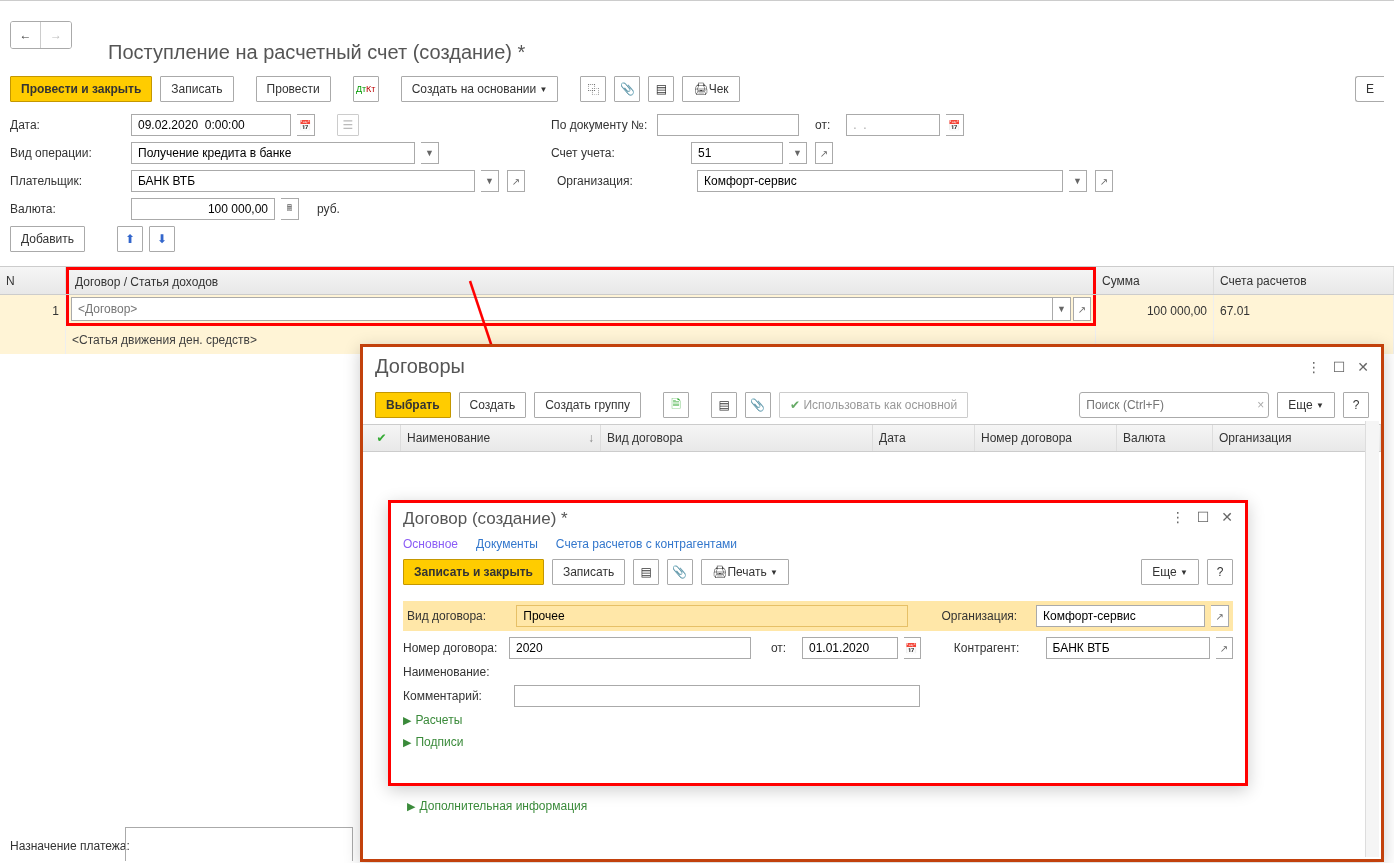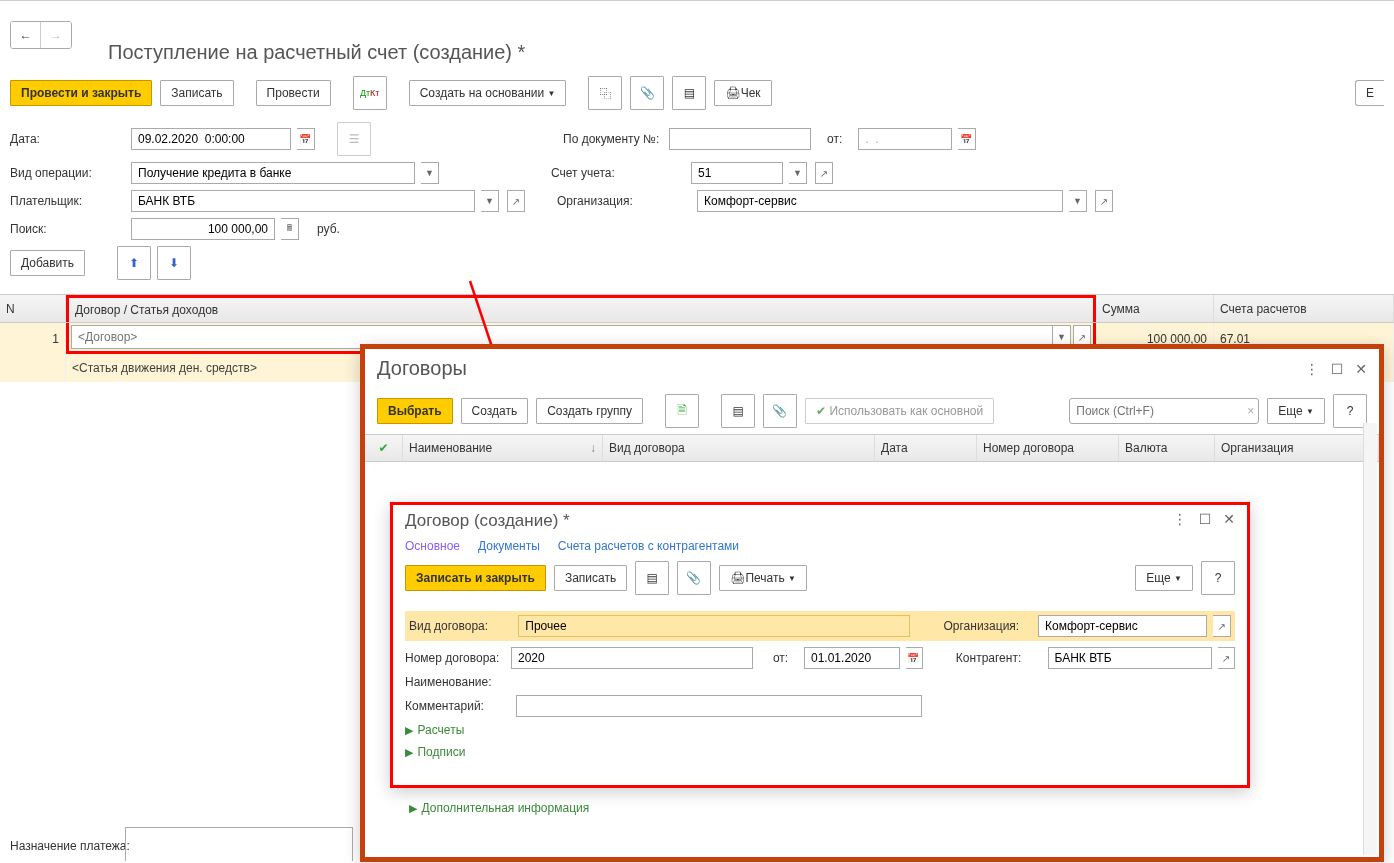--- a/index.html
+++ b/index.html
@@ -1,20 +1,20 @@
 <!DOCTYPE html>
 <html><head>
 <meta charset="utf-8">
 <style>
   * { box-sizing: border-box; }
   body { margin:0; font-family:Arial,sans-serif; font-size:12px; color:#333; background:#fff; }
   .app { width:1394px; height:863px; position:relative; overflow:hidden; border-top:1px solid #ccc;}
   .btn { display:inline-flex; align-items:center; justify-content:center; height:26px; padding:0 10px; background:#fff; border:1px solid #aaa; border-radius:1px; cursor:pointer; font-size:12px; color:#333;}
   .btn-y { background:#fc0; border-color:#c49700; font-weight:bold;}
-  .btn-ic { width:26px; padding:16px;}
+  .btn-ic { width:26px; padding:4px;}
   .nav-row { display:flex; align-items:center; padding:4px 10px; gap:8px;}
   .nav-btns { display:flex; border:1px solid #aaa; border-radius:3px; overflow:hidden;}
   .nav-btns .btn{ border:none; border-radius:0; width:30px;}
   .nav-btns .btn:first-child{border-right:1px solid #ccc;}
   .title { font-size:20px; color:#555;margin-top:36px;}
   .toolbar { display:flex; align-items:center; padding:8px 10px; gap:8px;}
   .form-area { padding:4px 10px;}
   .row { display:flex; align-items:center; margin-bottom:6px; gap:6px;}
   .lbl { width:115px;}
   .inp { height:22px; border:1px solid #aaa; padding:0 4px; background:#fff; display:flex; align-items:center;}
@@ -23,21 +23,21 @@
   .cal-ic::before{content:"📅"; font-size:10px;}
   .open-ic::before{content:"↗"; font-size:10px;}
   .table-area { border-top:1px solid #ccc; margin-top:4px;}
   .thead { display:flex; background:linear-gradient(#f5f5f5,#e8e8e8); border-bottom:1px solid #ccc; height:28px; align-items:center;}
   .th { padding:0 6px; border-right:1px solid #ddd; height:100%; display:flex; align-items:center;}
   .tbody .tr { display:flex; background:#fff4d6; min-height:28px; align-items:stretch;}
   .td { padding:4px 6px; border-right:1px solid #eee; display:flex; align-items:center;}
   .red-box { border:3px solid red;}
   .arrow-line { position:absolute; pointer-events:none;}
   
-  .popup { position:absolute; background:#fff; border:5px solid #c2410c; box-shadow:0 4px 16px rgba(0,0,0,0.2);}
+  .popup { position:absolute; background:#fff; border:3px solid #c2410c; box-shadow:0 4px 16px rgba(0,0,0,0.2);}
   .popup-title { display:flex; align-items:center; justify-content:space-between; padding:8px 12px; font-size:20px; color:#555;}
   .win-ctr { display:flex; gap:12px; color:#666; font-size:14px;}
   .win-ctr span{cursor:pointer;}
   .gray-btn{ color:#999; border-color:#ccc;}
   .tabs { display:flex; gap:18px; padding:4px 0;}
   .tab { cursor:pointer; color:#3377cc;}
   .tab.active{ color:#8b5cf6;}
   .frm-lbl { width:105px;}
   .input-amber { background:#ffe7a8; border-color:#e6c067;}
   .input-amber-border { border:1px solid #e6b800;}
@@ -133,21 +133,21 @@
       <div style="width:20px"></div>
       <div style="width:100px">Организация:</div>
       <div style="width:28px"></div>
       <div class="inp" style="width:366px">
           <input value="Комфорт-сервис" style="">
         </div>
       <div class="dd">▼</div>
       <div class="dd open-ic" style="border-left:1px solid #aaa; margin-left:2px"></div>
     </div>
     <div class="row">
-      <div class="lbl">Поиск:</div>
+      <div class="lbl">Валюта:</div>
       <div class="inp" style="width:144px">
           <input style="text-align: right;" value="100 000,00">
         </div>
       <div class="dd">🖩</div>
       <div style="width:6px"></div>
       <span>руб.</span>
     </div>
     <div class="row" style="margin-top:4px">
       <div class="btn">Добавить</div>
       <div style="width:20px"></div>

